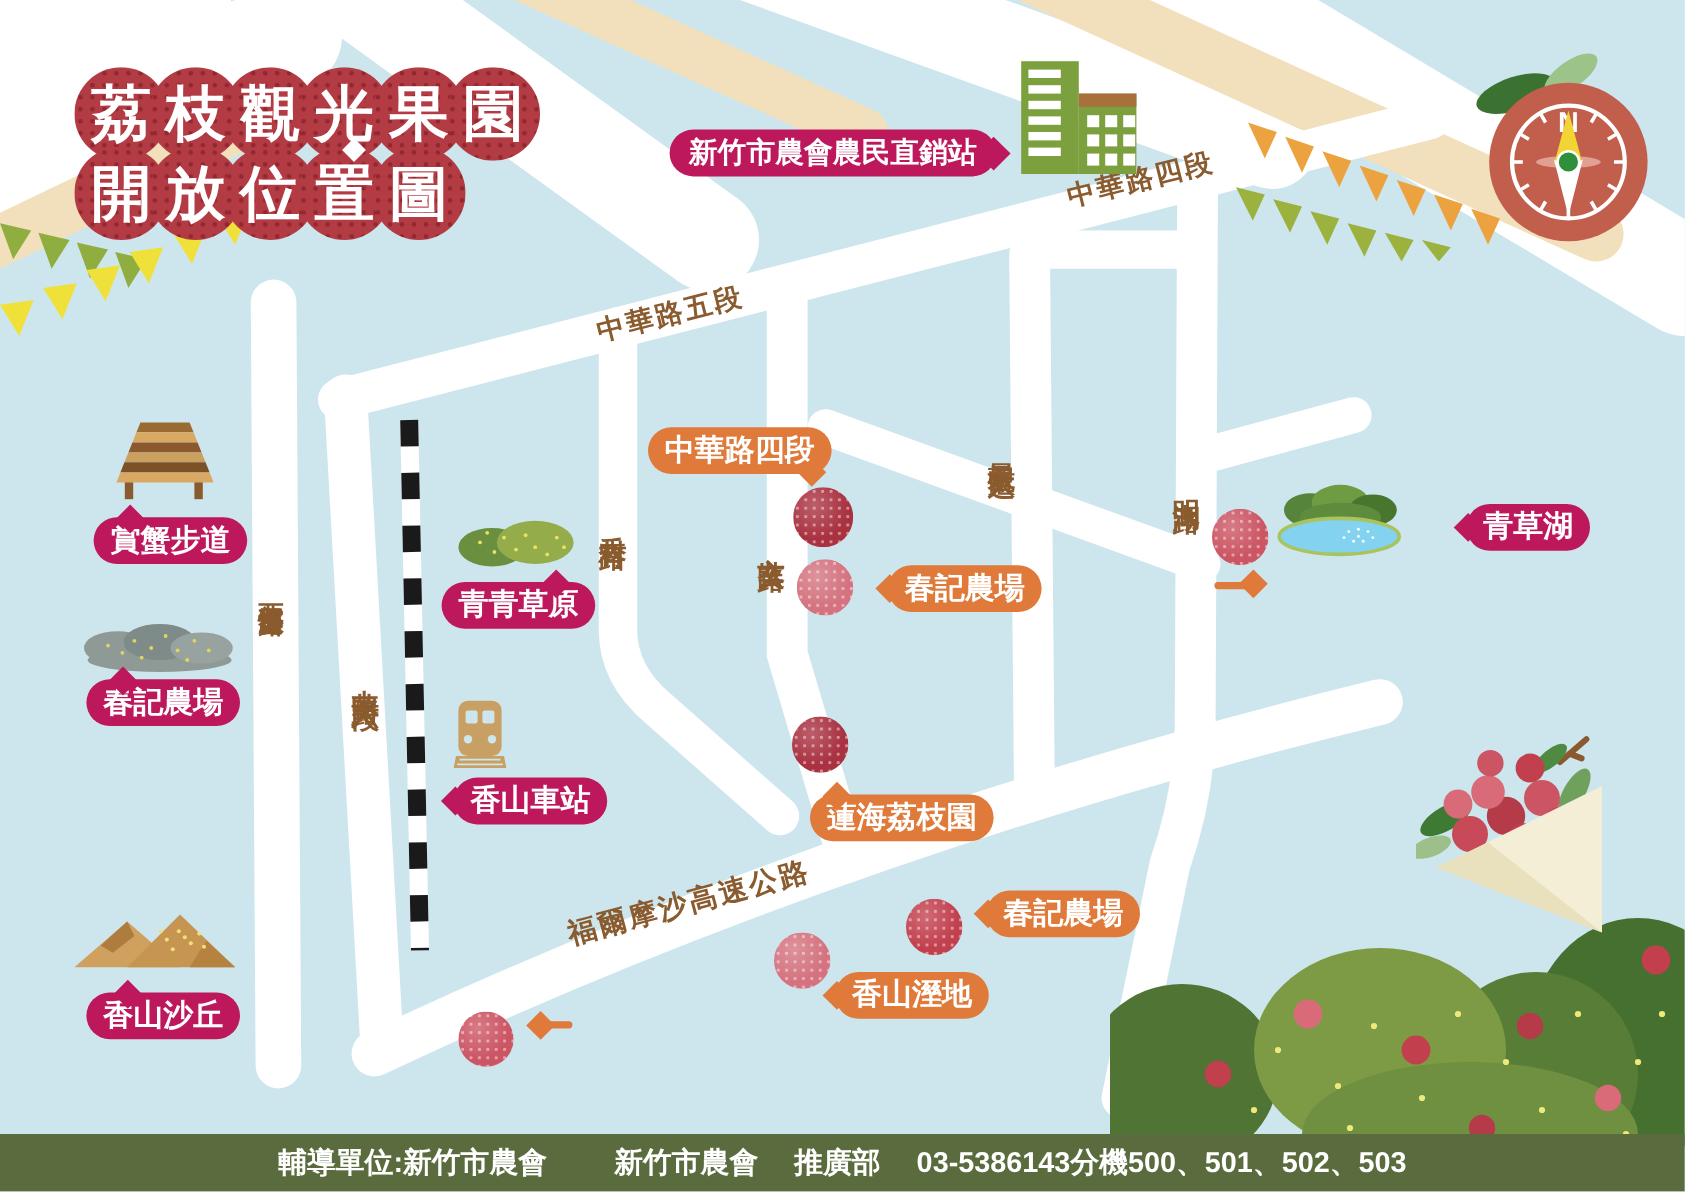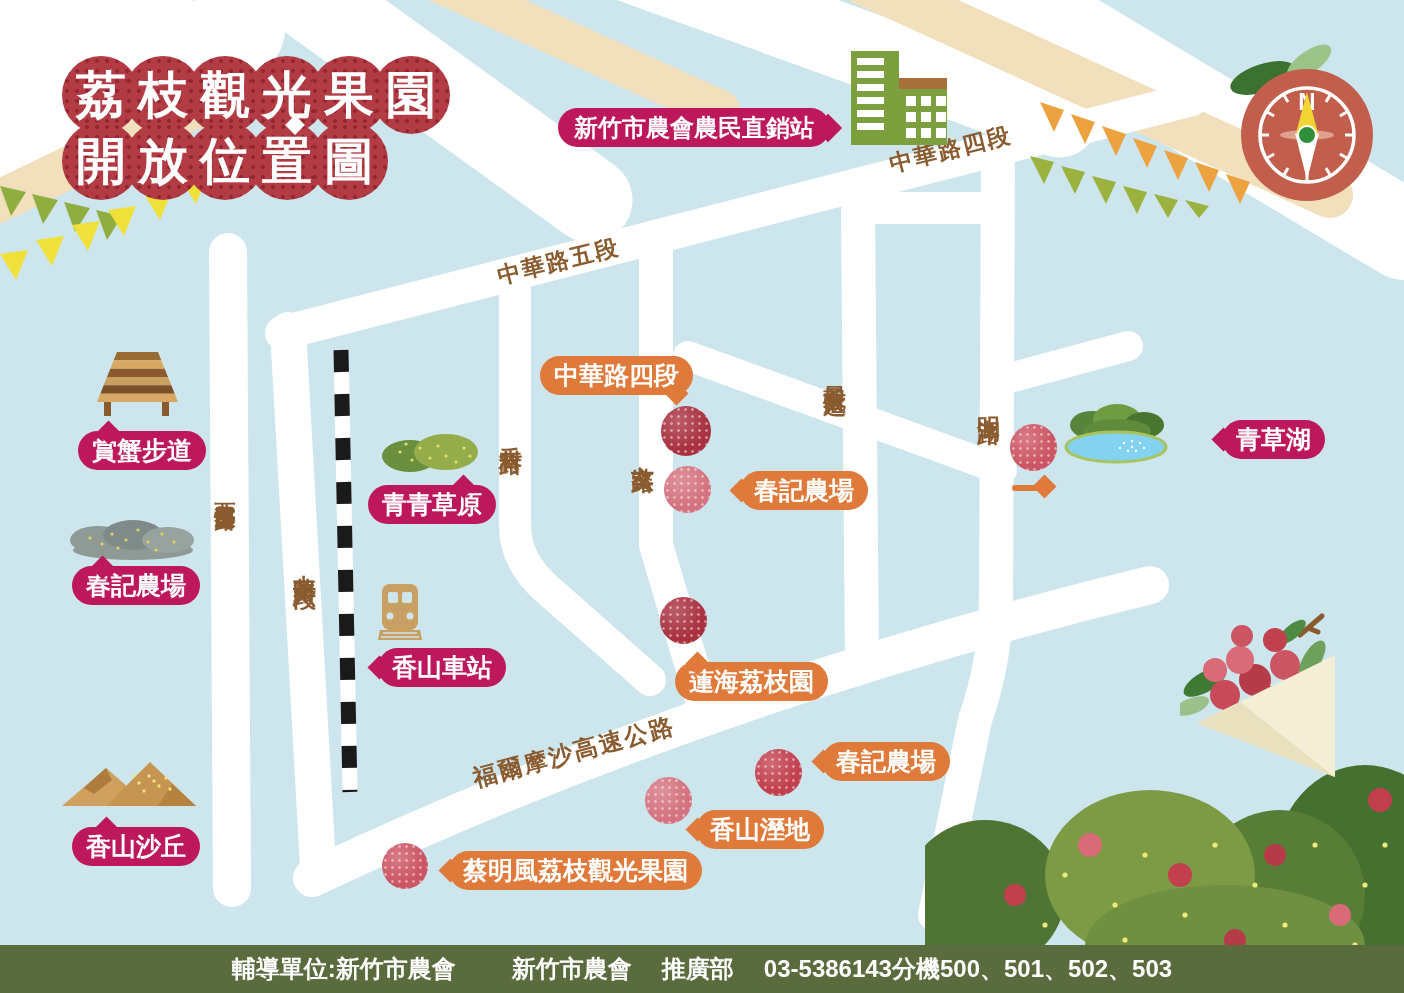--- a/index.html
+++ b/index.html
@@ -357,21 +357,20 @@
   <div class="pill orange" style="left:822px;top:742px">
     <span class="pt pt-left"></span>
     <span>春記農場</span>
   </div>
   <div class="pill orange" style="left:696px;top:810px">
     <span class="pt pt-left"></span>
     <span>香山溼地</span>
   </div>
   <div class="pill orange" style="left:449px;top:851px">
     <span class="pt pt-left"></span>
-    <span>蔡明風荔枝觀光果園</span>
   </div>
   <div class="pill orange" style="left:1012px;top:485px">
     <span class="pt pt-up" style="left:24px"></span>
   </div>
 
   <div id="title">
     <div class="tline">
         <span class="tchar">荔</span>
         <span class="tchar">枝</span>
         <span class="tchar">觀</span>

